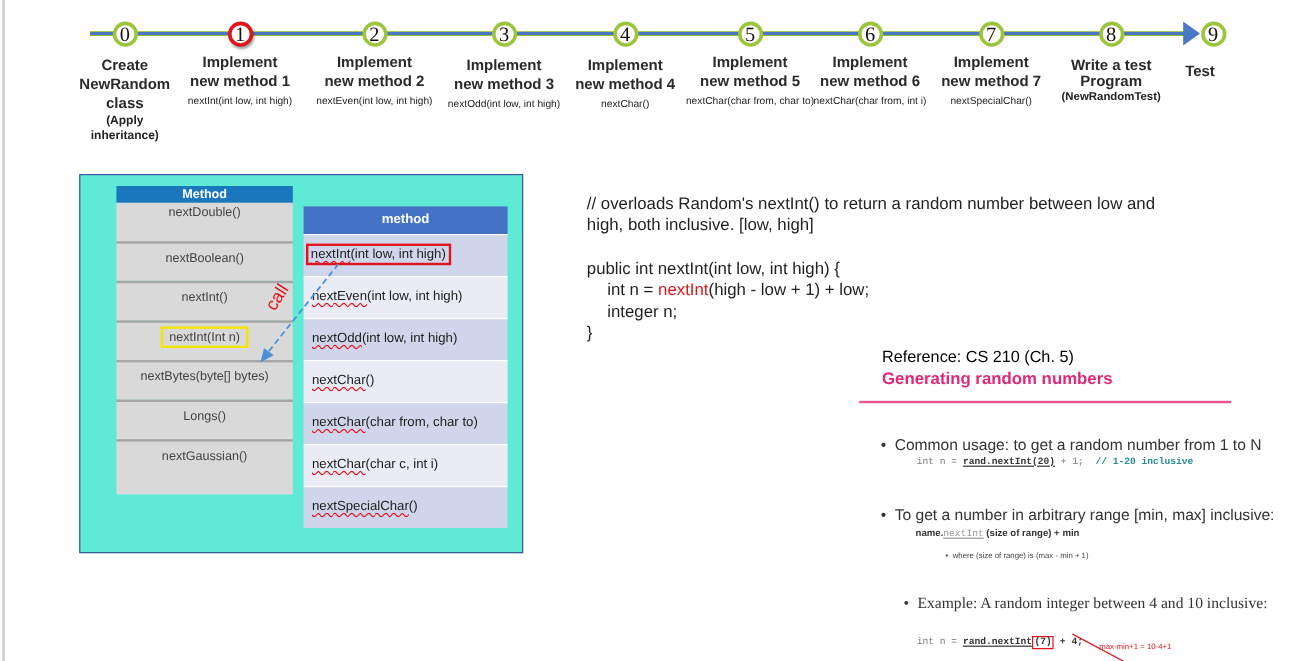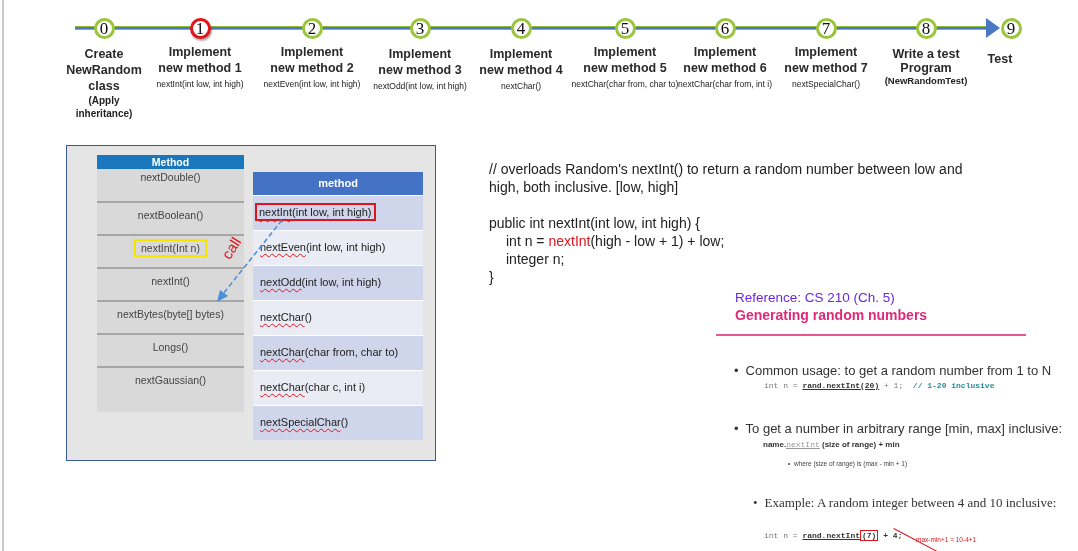--- a/index.html
+++ b/index.html
@@ -18,21 +18,21 @@
     .tl-circle { position: relative; margin: 18px auto 0 auto; width: 21px; height: 21px; border-radius: 50%;
       background: #fff; border: 3px solid #9bc53d; display: flex; align-items: center; justify-content: center;
       font-family: "Liberation Serif", serif; font-size: 17px; line-height: 1; color: #111; }
     .tl-circle.active { border-color: #e0141b; box-shadow: 1px 2px 2px rgba(0,0,0,0.35); }
     .tl-title { margin-top: 7px; font-size: 12.5px; font-weight: bold; color: #2a2a2a; line-height: 16px; }
     .tl-method { font-size: 8.5px; color: #222; white-space: nowrap; line-height: 12px; margin-top: 2px; }
     .tl-sub { font-size: 10px; font-weight: bold; line-height: 13px; }
 
     
     .diagram { position: absolute; left: 66px; top: 145px; width: 370px; height: 316px;
-      border: 1.5px solid #3b5998; background: #e5e5e5; }
+      border: 1.5px solid #3b5998; background: #5eead4; }
     .tbl-left { position: absolute; left: 30px; top: 9px; width: 147px; }
     .tbl-left .hdr { height: 14px; background: #1a76bd; color: #fff; font-weight: bold; font-size: 10.5px;
       text-align: center; line-height: 14px; }
     .tbl-left .row { background: #d9d9d9; border-top: 2px solid #a6a6a6; color: #444; font-size: 10.5px;
       text-align: center; height: 33px; padding-top: 6px; position: relative; }
     .tbl-left .row.tall { height: 46px; }
     .tbl-left .row.first { border-top: none; height: 32px; padding-top: 2px; }
     .yellow-box { display: inline-block; border: 2px solid #f2e600; padding: 1px 5px; margin-top: -3px; }
 
     .tbl-right { position: absolute; left: 186px; top: 26px; width: 170px; }
@@ -50,21 +50,21 @@
     .call-arrow { position: absolute; left: 120px; top: 64px; width: 200px; height: 120px; pointer-events: none; }
 
     
     .code { position: absolute; left: 489px; top: 160px; width: 540px; font-size: 14px; line-height: 18px; color: #222; }
     .code .gap { height: 18px; }
     .code .ind { padding-left: 17px; }
     .code .red { color: #e0141b; }
 
     
     .ref { position: absolute; left: 716px; top: 290px; width: 312px; height: 261px; }
-    .ref-title { font-size: 13.5px; color: #6d28d9; margin-left: 19px; }
+    .ref-title { font-size: 13.5px; color: #000000; margin-left: 19px; }
     .ref-head { font-size: 14px; font-weight: bold; color: #e0287a; margin-left: 19px; margin-top: 2px; }
     .ref-rule { height: 2px; background: #e8578f; margin: 11px 0 0 0; width: 310px; }
     .ref-b { position: absolute; font-size: 13px; color: #333; white-space: nowrap; }
     .ref-b .dot { margin-right: 7px; }
     .ref-code { position: absolute; font-family: "Liberation Mono", monospace; font-size: 8px; color: #777; white-space: nowrap; }
     .ref-code b { color: #333; text-decoration: underline; }
     .ref-code .teal { color: #2a8a98; font-weight: bold; }
     .ref-sm { position: absolute; font-size: 6.5px; color: #444; white-space: nowrap; }
     .ex-box { display: inline-block; border: 1.5px solid #e0141b; padding: 0 1px; color: #333; font-weight: bold; }
     .ref-note { position: absolute; font-size: 6.5px; color: #e0141b; white-space: nowrap; }
@@ -169,24 +169,24 @@
       <div>Test</div>
     </div>
   </div>
 </div>
 
 <div class="diagram">
   <div class="tbl-left">
     <div class="hdr">Method</div>
     <div class="row first">nextDouble()</div>
     <div class="row">nextBoolean()</div>
+    <div class="row">nextInt()</div>
     <div class="row">
       <span class="yellow-box">nextInt(Int n)</span>
     </div>
-    <div class="row">nextInt()</div>
     <div class="row">nextBytes(byte[] bytes)</div>
     <div class="row">Longs()</div>
     <div class="row tall">nextGaussian()</div>
   </div>
 
   <div class="tbl-right">
     <div class="hdr">method</div>
     <div class="row odd">
       <span class="red-box"><span class="squig">nextInt</span><span>(int low, int high)</span></span>
     </div>

